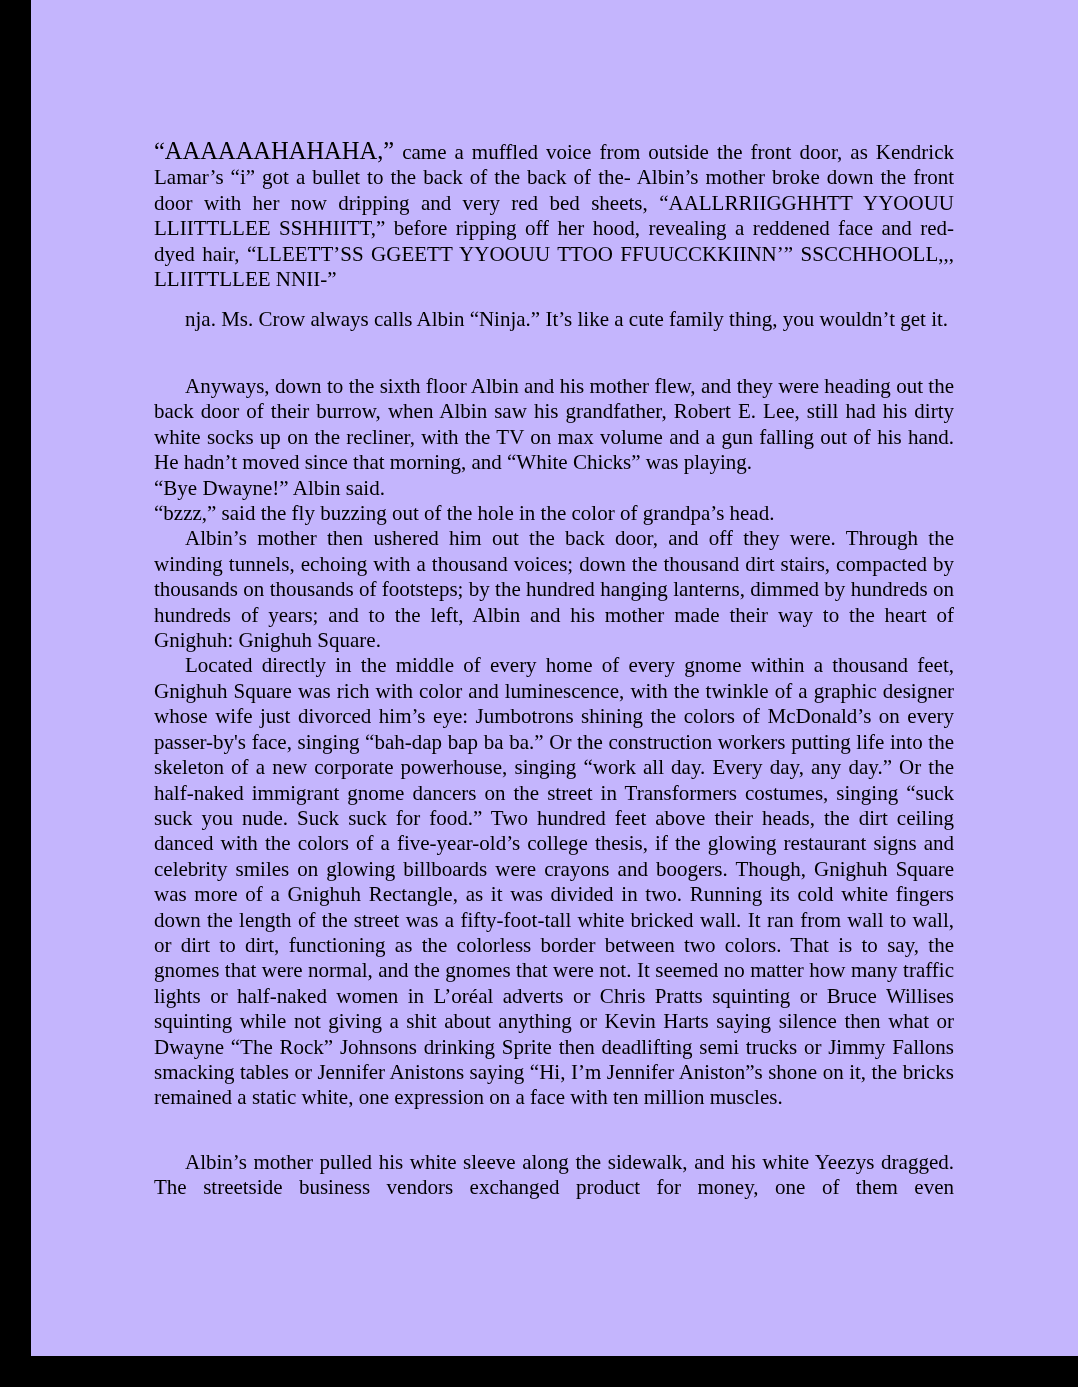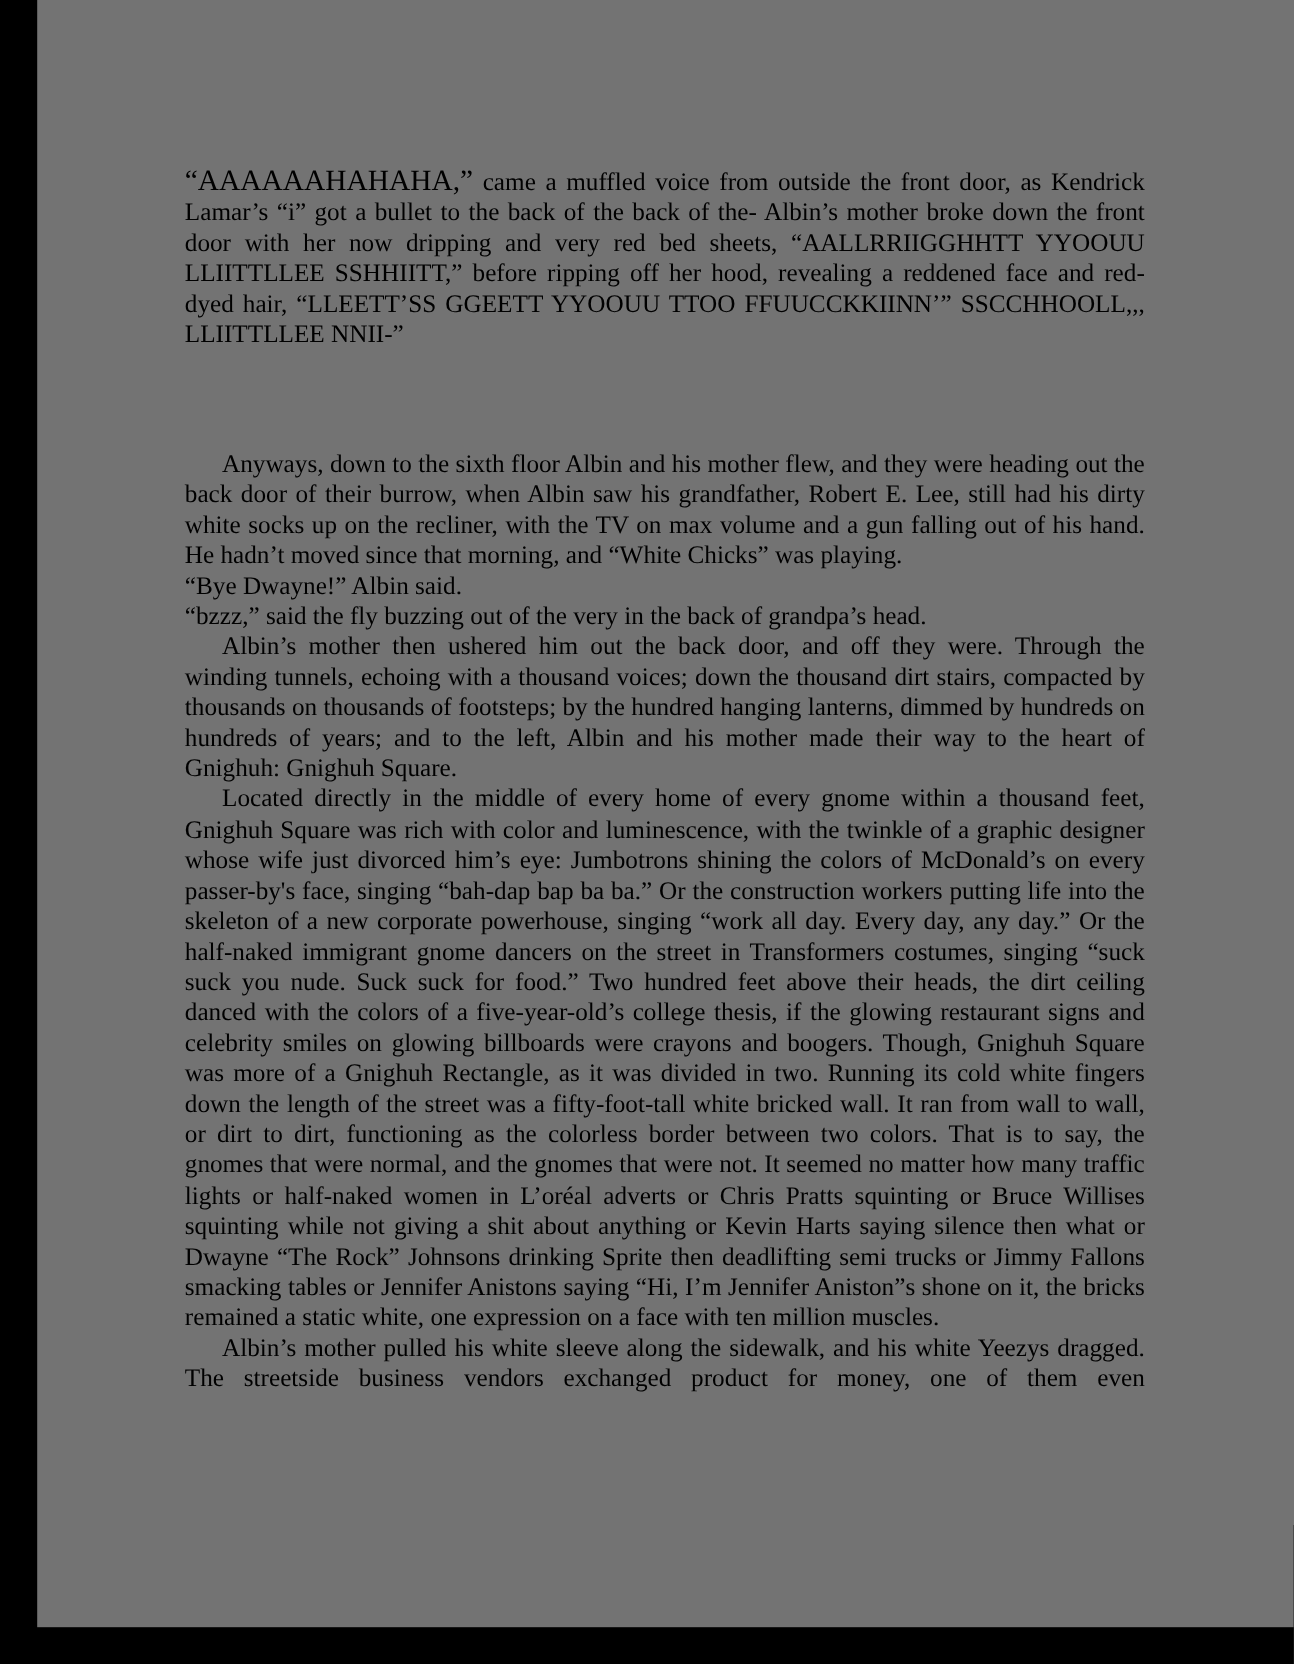--- a/index.html
+++ b/index.html
@@ -12,21 +12,21 @@
       height: 1387px;
       position: relative;
       overflow: hidden;
     }
     .page {
       position: absolute;
       left: 31px;
       top: 0;
       width: 1047px;
       height: 1356px;
-      background: #737373;
+      background: #c4b5fd;
     }
     .text {
       position: absolute;
       font-family: "Liberation Serif", "DejaVu Serif", serif;
       font-size: 21px;
       line-height: 25.4px;
       color: #000000;
       text-align: justify;
     }
     .block1 {
@@ -59,23 +59,26 @@
   </style>
 </head>
 <body>
 
 <div class="page">
 
   <div class="text block1">
     <p class="noindent"><span class="big">“AAAAAAHAHAHA,”</span><span> came a muffled voice from outside the front door, as Kendrick Lamar’s “i” got a bullet to the back of the back of the- Albin’s mother broke down the front door with her now dripping and very red bed sheets, “AALLRRIIGGHHTT YYOOUU LLIITTLLEE SSHHIITT,” before ripping off her hood, revealing a reddened face and red-dyed hair, “LLEETT’SS GGEETT YYOOUU TTOO FFUUCCKKIINN’” SSCCHHOOLL,,, LLIITTLLEE NNII-”</span></p>
   </div>
 
+  <div class="text block2">
+    <p class="indent" style="text-indent:44px">nja. Ms. Crow always calls Albin “Ninja.” It’s like a cute family thing, you wouldn’t get it.</p>
+  </div>
 
   <div class="text block3">
     <p class="indent"><span>Anyways, down to the sixth floor Albin and his mother flew, and they were heading out the back door of their burrow, when Albin saw his grandfather, Robert E. Lee, still had his dirty white socks up on the recliner, with the TV on max volume and a gun falling out of his hand. He hadn’t moved since that morning, and “White Chicks” was playing.</span></p>
     <p class="noindent">“Bye Dwayne!” Albin said.</p>
-    <p class="noindent">“bzzz,” said the fly buzzing out of the very in the back of grandpa’s head.</p>
+    <p class="noindent">“bzzz,” said the fly buzzing out of the hole in the color of grandpa’s head.</p>
     <p class="indent">Albin’s mother then ushered him out the back door, and off they were. Through the winding tunnels, echoing with a thousand voices; down the thousand dirt stairs, compacted by thousands on thousands of footsteps; by the hundred hanging lanterns, dimmed by hundreds on hundreds of years; and to the left, Albin and his mother made their way to the heart of Gnighuh: Gnighuh Square.</p>
     <p class="indent">Located directly in the middle of every home of every gnome within a thousand feet, Gnighuh Square was rich with color and luminescence, with the twinkle of a graphic designer whose wife just divorced him’s eye: Jumbotrons shining the colors of McDonald’s on every passer-by's face, singing “bah-dap bap ba ba.” Or the construction workers putting life into the skeleton of a new corporate powerhouse, singing “work all day. Every day, any day.” Or the half-naked immigrant gnome dancers on the street in Transformers costumes, singing “suck suck you nude. Suck suck for food.” Two hundred feet above their heads, the dirt ceiling danced with the colors of a five-year-old’s college thesis, if the glowing restaurant signs and celebrity smiles on glowing billboards were crayons and boogers. Though, Gnighuh Square was more of a Gnighuh Rectangle, as it was divided in two. Running its cold white fingers down the length of the street was a fifty-foot-tall white bricked wall. It ran from wall to wall, or dirt to dirt, functioning as the colorless border between two colors. That is to say, the gnomes that were normal, and the gnomes that were not. It seemed no matter how many traffic lights or half-naked women in L’oréal adverts or Chris Pratts squinting or Bruce Willises squinting while not giving a shit about anything or Kevin Harts saying silence then what or Dwayne “The Rock” Johnsons drinking Sprite then deadlifting semi trucks or Jimmy Fallons smacking tables or Jennifer Anistons saying “Hi, I’m Jennifer Aniston”s shone on it, the bricks remained a static white, one expression on a face with ten million muscles.</p>
-    <p class="indent" style="text-align-last: justify;">Albin’s mother pulled his white sleeve along the sidewalk, and his white Yeezys dragged. The streetside business vendors exchanged product for money, one of them even</p>
+    <p class="indent" style="text-align-last: justify; margin-top: 39px;">Albin’s mother pulled his white sleeve along the sidewalk, and his white Yeezys dragged. The streetside business vendors exchanged product for money, one of them even</p>
   </div>
 
 </div>
 
 </body></html>

